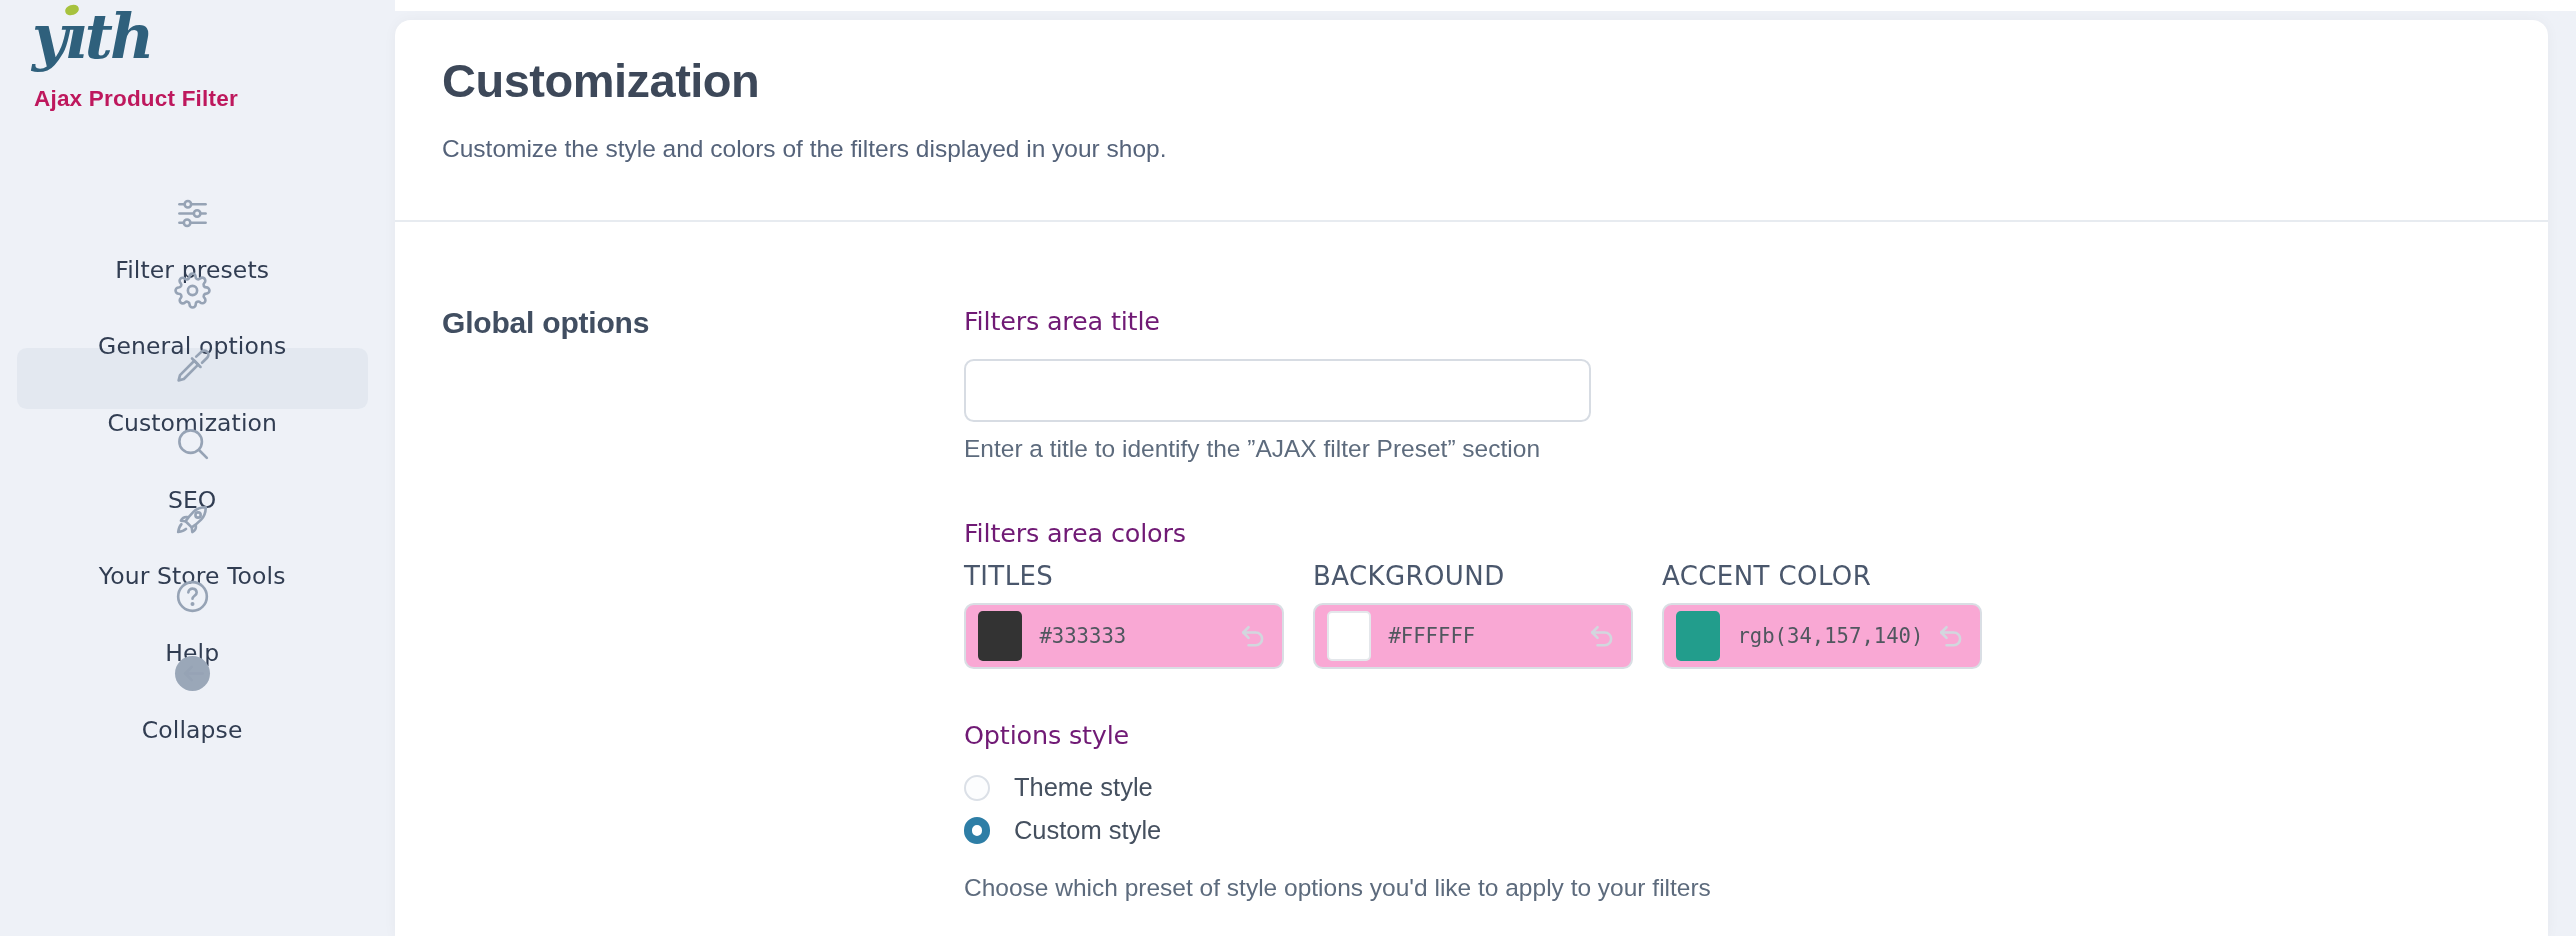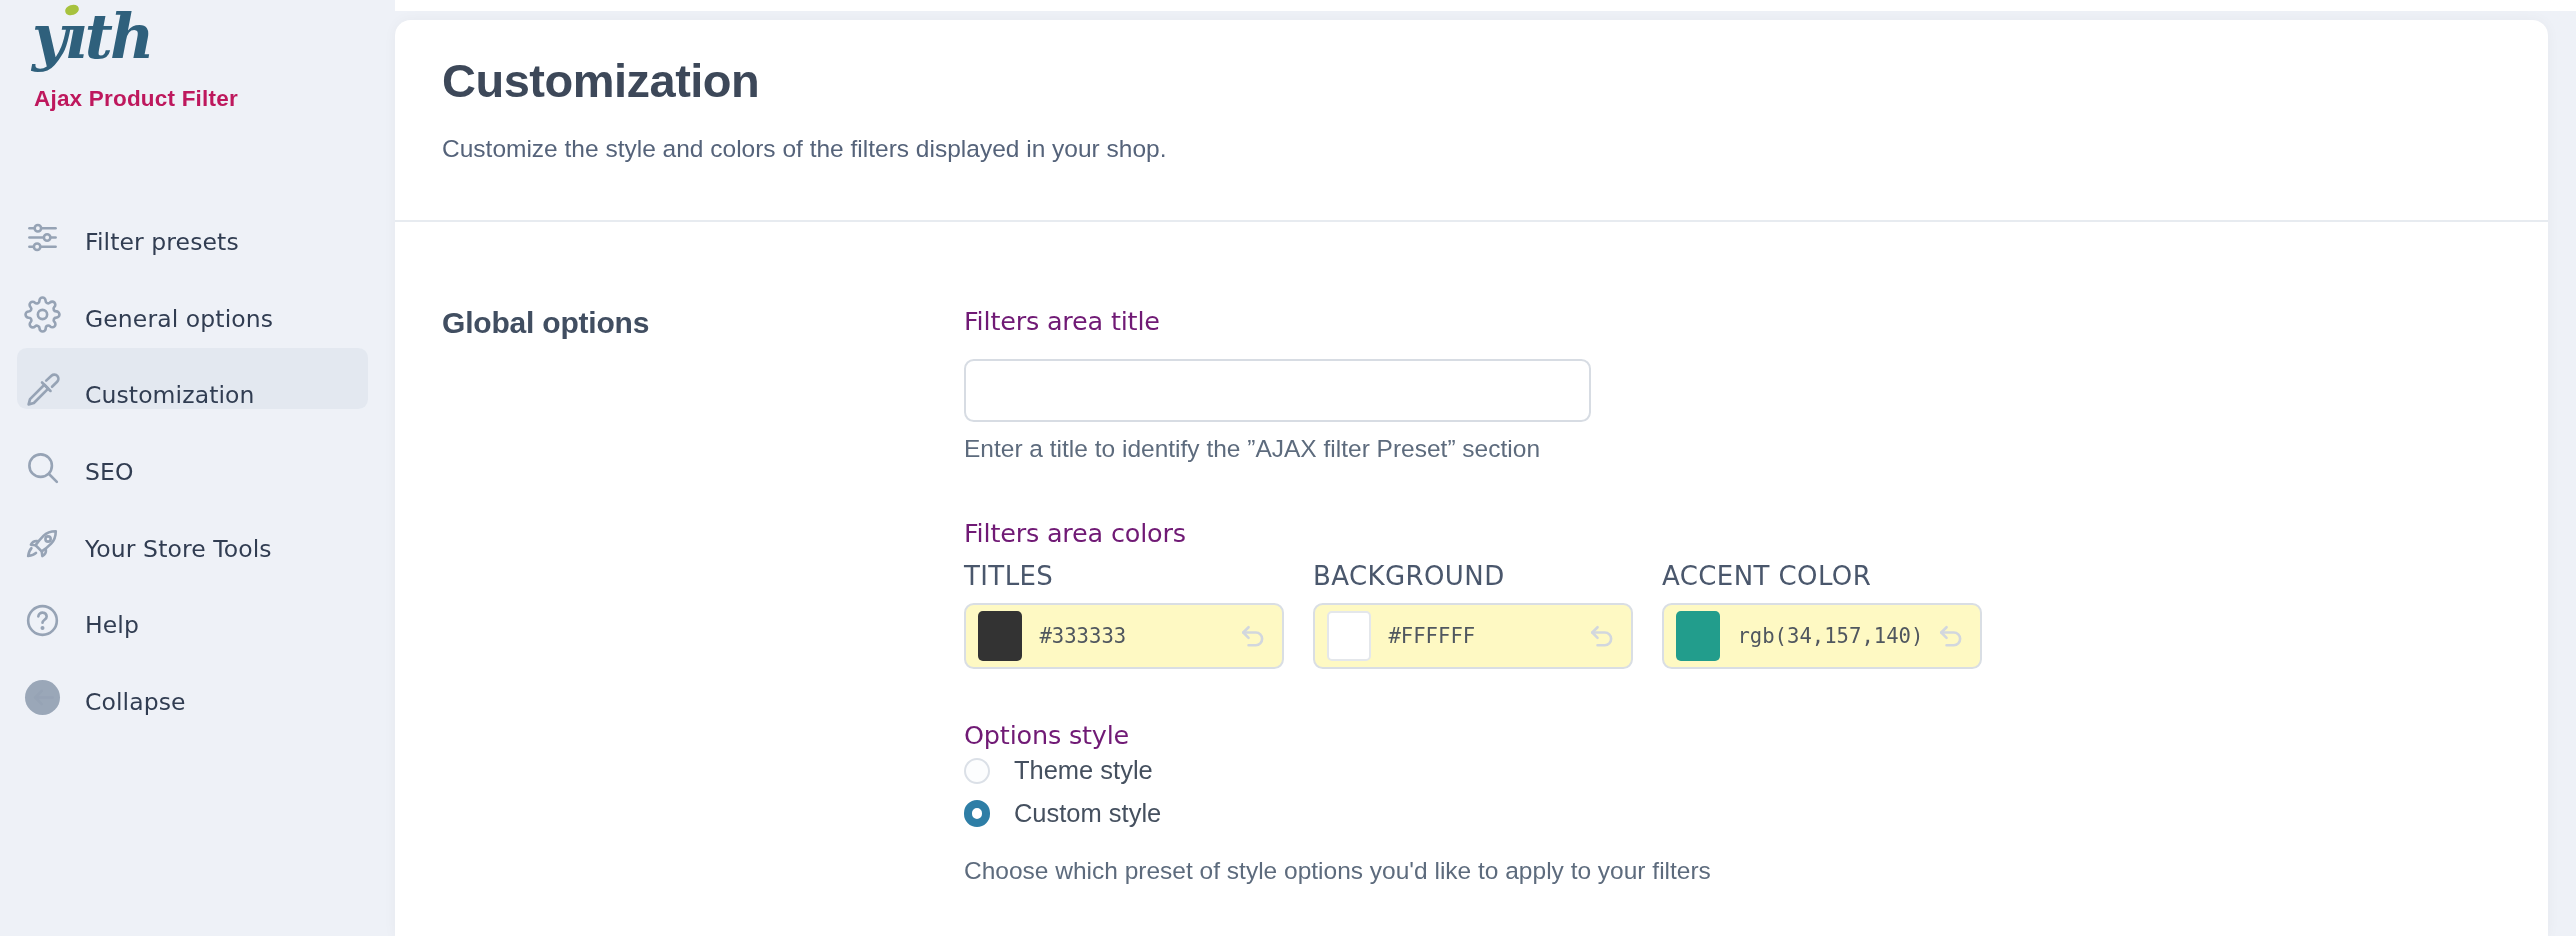--- a/index.html
+++ b/index.html
@@ -21,22 +21,22 @@
   .logo .dot{
     position:absolute;top:3.9px;left:0px;width:13.7px;height:9.8px;border-radius:50%;
     background:#a7c23e;transform:rotate(-18deg);
   }
   .brand{
     position:absolute;top:86px;left:34px;
     font-size:22.5px;font-weight:700;color:#be185d;letter-spacing:0.2px;
   }
   .menu{position:absolute;top:195px;left:16.7px;width:351px;}
   .menu-item{
-    height:61px;margin-bottom:15.7px;display:flex;align-items:flex-end;
-    padding:0 7.8px;gap:23.5px;border-radius:9.8px;cursor:pointer;box-sizing:border-box;
+    height:61px;margin-bottom:15.7px;display:flex;align-items:center;
+    padding:0 7.8px;gap:23.5px;border-radius:9.8px;cursor:pointer;box-sizing:border-box;flex-direction:column;
   }
   .menu-item.active{background:#e3e8f0;}
   .menu-item .ic{width:37px;height:37px;flex:0 0 37px;display:flex;align-items:center;justify-content:center;}
   .menu-item .ic svg{width:37px;height:37px;stroke:#96a3b5;fill:none;stroke-width:1.7;stroke-linecap:round;stroke-linejoin:round;}
   .menu-item .lbl{
     font-family:"DejaVu Sans",sans-serif;font-size:23.5px;color:#313d52;letter-spacing:0.1px;
   }
   .collapse-circle{
     width:35px;height:35px;border-radius:50%;background:#9aa7b8;
     display:flex;align-items:center;justify-content:center;
@@ -71,32 +71,32 @@
   .help-text{margin-top:12.7px;font-size:24.5px;color:#5d6b7d;}
 
   .colors-heading{margin-top:55px;}
   .colors-labels{display:flex;gap:29px;margin-top:13.7px;}
   .colors-labels .col-label{
     width:320px;font-family:"DejaVu Sans",sans-serif;font-size:26px;color:#4a576c;letter-spacing:0.4px;
   }
   .colors-row{display:flex;gap:29px;margin-top:11.8px;}
   .color-field{
     width:320px;height:66px;box-sizing:border-box;border:2px solid #d9dee4;border-radius:9.8px;
-    background:#fef9c3;display:flex;align-items:center;padding-left:11.8px;cursor:pointer;
+    background:#f9a8d4;display:flex;align-items:center;padding-left:11.8px;cursor:pointer;
   }
   .swatch{width:44px;height:50px;border-radius:4.9px;flex:0 0 44px;}
   .swatch.bordered{border:2px solid #e4e7eb;box-sizing:border-box;}
   .swatch-value{
     margin-left:17.6px;font-family:"DejaVu Sans Mono",monospace;font-size:20.6px;color:#50575f;white-space:nowrap;
   }
   .undo-btn{margin-left:auto;margin-right:13.7px;width:31px;height:29px;background:none;border:none;padding:0;cursor:pointer;}
   .undo-btn svg{width:31px;height:29px;stroke:#d2d7de;fill:none;stroke-width:2;stroke-linecap:round;stroke-linejoin:round;}
 
   .options-heading{margin-top:51px;}
-  .radio-group{margin-top:4px;text-align:center;}
+  .radio-group{margin-top:21px;text-align:center;}
   .radio-row{display:flex;align-items:center;height:33px;margin-bottom:9.8px;cursor:pointer;}
   .radio{
     width:26.4px;height:26.4px;border-radius:50%;box-sizing:border-box;
     border:2px solid #dbe0e7;background:#fcfdfe;flex:0 0 26.4px;
   }
   .radio.on{border:8.3px solid #2e7ea6;background:#ffffff;}
   .radio-label{margin-left:23.5px;font-size:25.5px;color:#45505f;}
   .options-help{margin-top:27.4px;}
 </style>
 </head>

